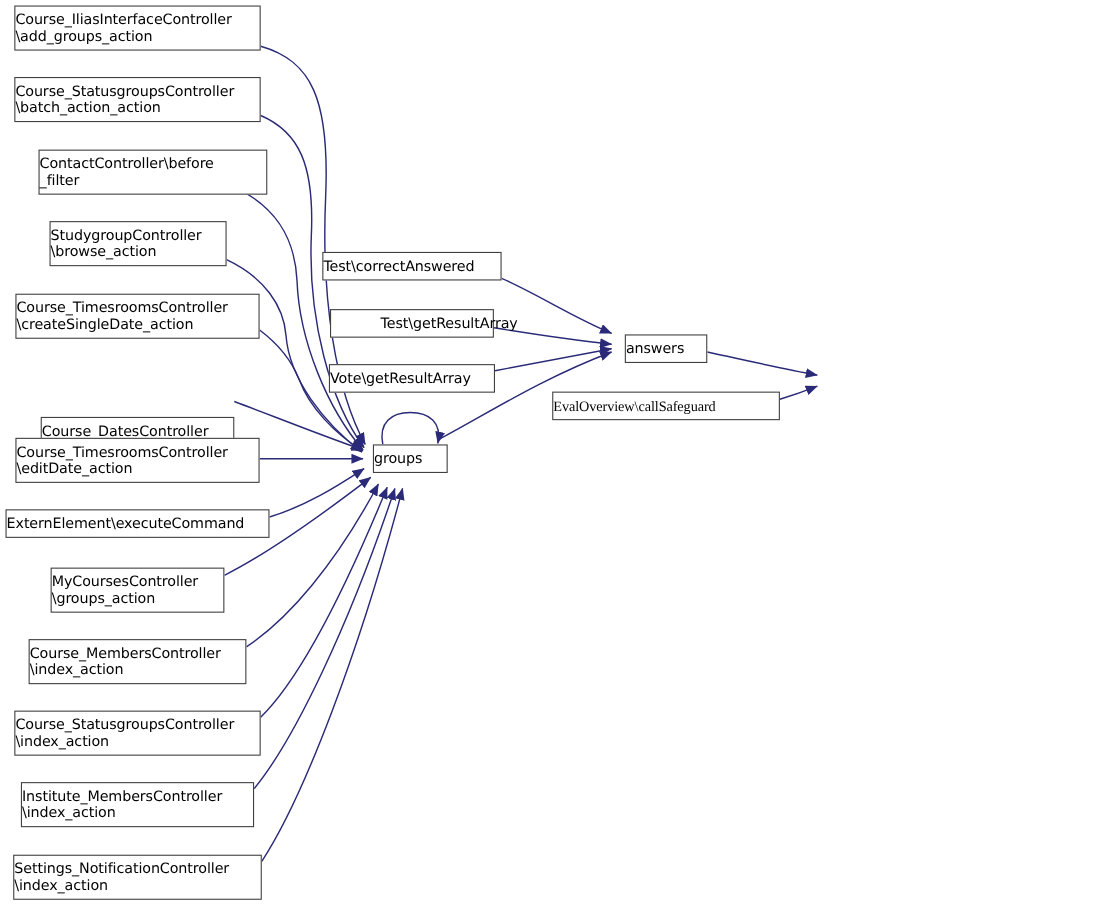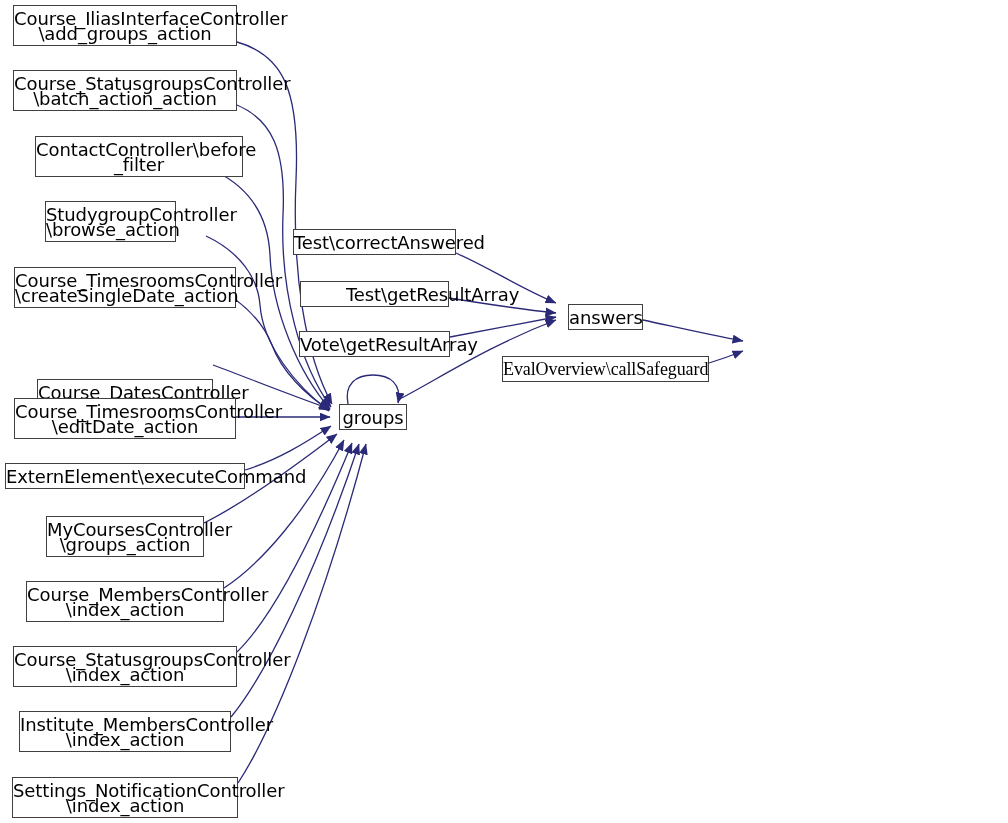--- a/index.html
+++ b/index.html
@@ -22,23 +22,22 @@
     width: 1008px;
     height: 823px;
     pointer-events: none;
   }
   .node {
     position: absolute;
     box-sizing: border-box;
     border: 1px solid #404040;
     background: #ffffff;
     color: #000000;
-    font-size: 18px;
+    font-size: 13px;
     line-height: 15px;
-    text-align: center;
     display: flex;
     align-items: center;
     justify-content: center;
     white-space: pre;
     letter-spacing: -0.1px;
     z-index: 3;
   }
   .node.highlight {
     background: #bfbfbf;
     border-color: #404040;
@@ -96,21 +95,21 @@
 \add_groups_action</span>
   </div>
   <div class="node" style="left:13px;top:70px;width:224px;height:41px;">
     <span>Course_StatusgroupsController
 \batch_action_action</span>
   </div>
   <div class="node" style="left:35px;top:136px;width:208px;height:41px;">
     <span>ContactController\before
 _filter</span>
   </div>
-  <div class="node" style="left:45px;top:201px;width:131px;height:41px;">
+  <div class="node" style="left:45px;top:201px;width:161px;height:41px;">
     <span>StudygroupController
 \browse_action</span>
   </div>
   <div class="node" style="left:14px;top:267px;width:222px;height:41px;">
     <span>Course_TimesroomsController
 \createSingleDate_action</span>
   </div>
   <div class="node" style="left:37px;top:332px;width:176px;height:41px;margin-top:47px;">
     <span>Course_DatesController
 \details_action</span>

